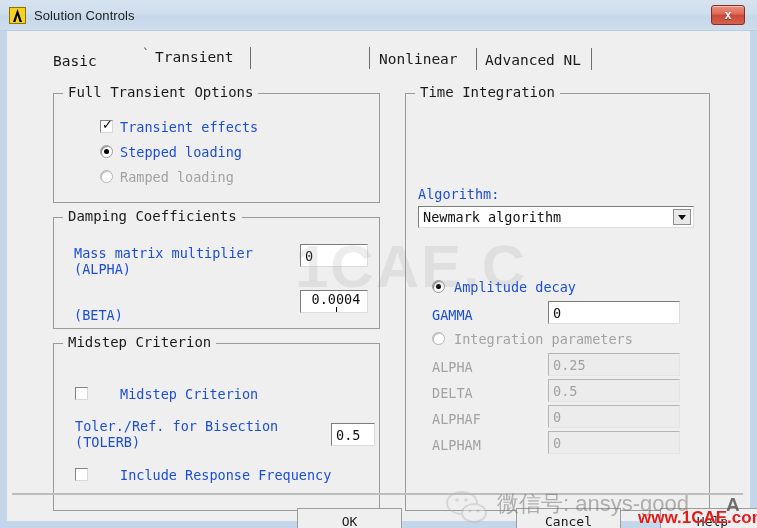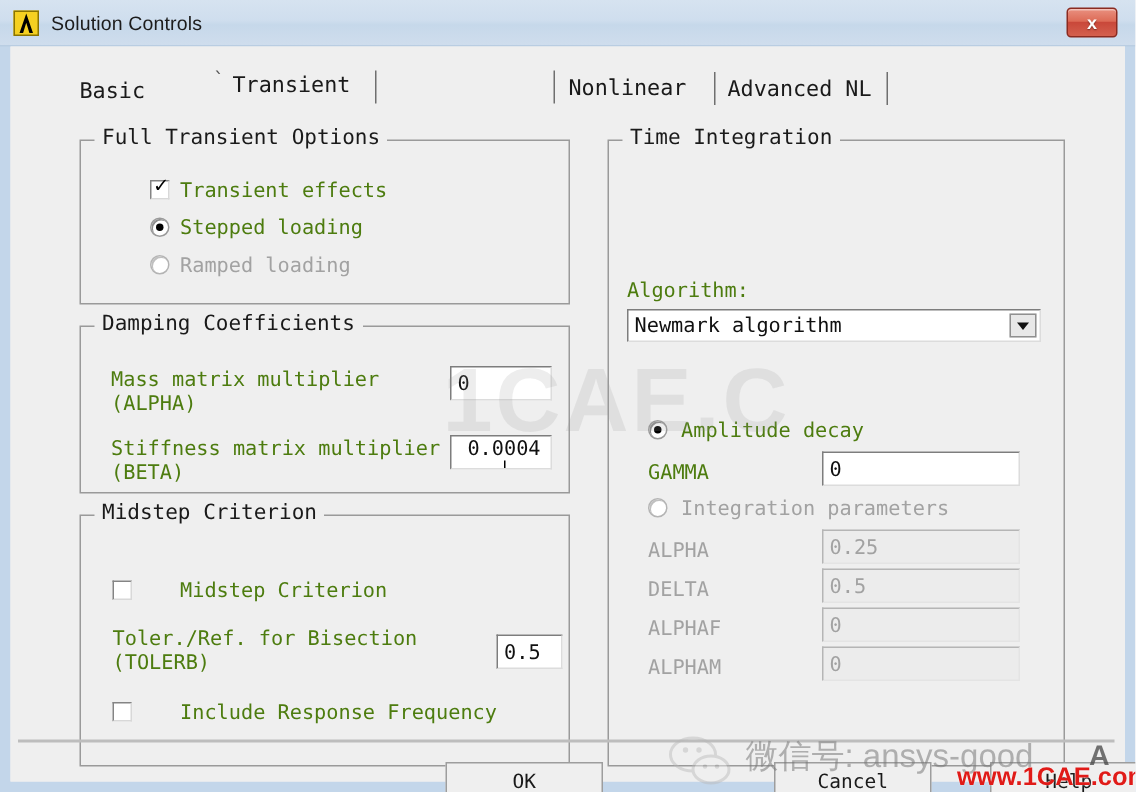--- a/index.html
+++ b/index.html
@@ -136,21 +136,21 @@
     font-size: 14px;
     color: #1a1a1a;
     white-space: nowrap;
   }
 
   
   .lbl {
     position: absolute;
     font-family: "DejaVu Sans Mono", monospace;
     font-size: 13.5px;
-    color: #4d7c0f;
+    color: #1d4ed8;
     white-space: nowrap;
     line-height: 16px;
   }
   .lbl.dis { color: #a2a2a2; }
 
   .checkbox {
     position: absolute;
     width: 13px; height: 13px;
     box-sizing: border-box;
     background: #ffffff;
@@ -388,21 +388,20 @@
 
     <div class="group" style="left:46px; top:186px; width:327px; height:112px;">
       <div class="group-title">Damping Coefficients</div>
 
       <div class="lbl" style="left:20px; top:27px;">Mass matrix multiplier</div>
       <div class="lbl" style="left:20px; top:43px;">(ALPHA)</div>
       <div class="field" style="left:246px; top:26px; width:68px; height:23px;">
         <span>0</span>
       </div>
 
-      <div class="lbl" style="left:20px; top:73px;">Stiffness matrix multiplier</div>
       <div class="lbl" style="left:20px; top:89px;">(BETA)</div>
       <div class="field" style="left:246px; top:72px; width:68px; height:23px;flex-direction:column;">
         <span>0.0004</span>
           <span class="caret"></span>
       </div>
     </div>
 
     <div class="group" style="left:46px; top:312px; width:327px; height:168px;">
       <div class="group-title">Midstep Criterion</div>
 

